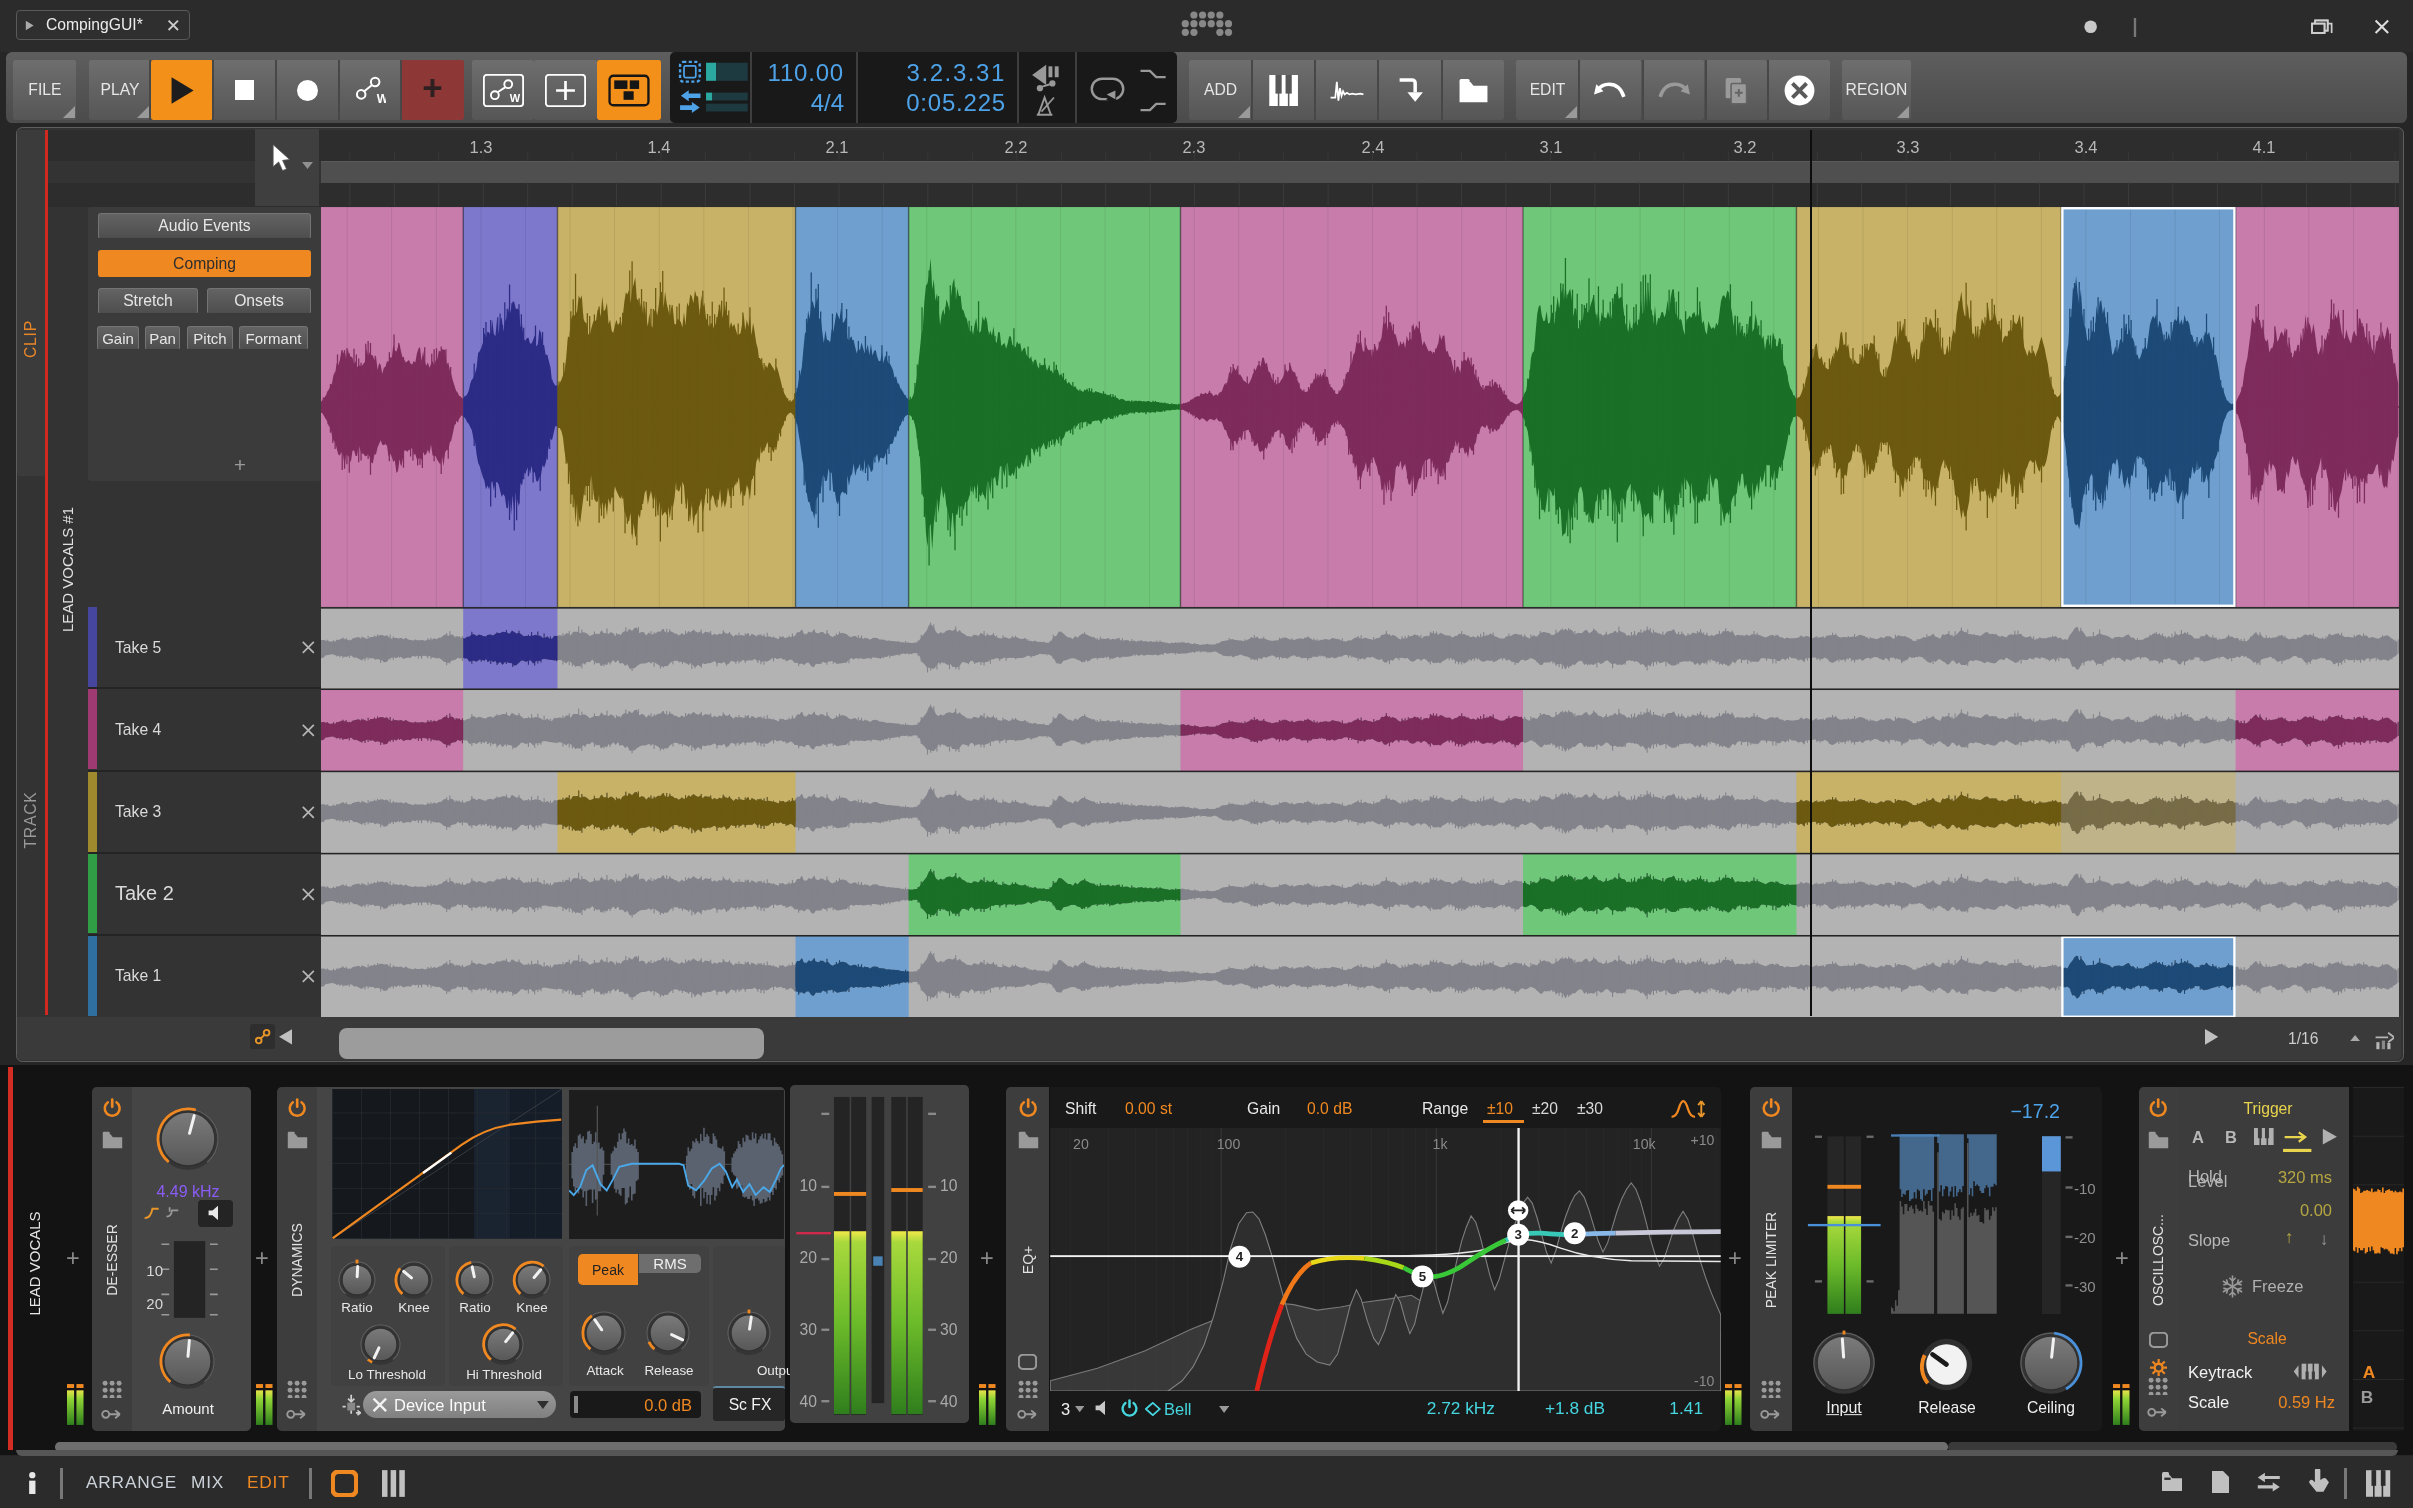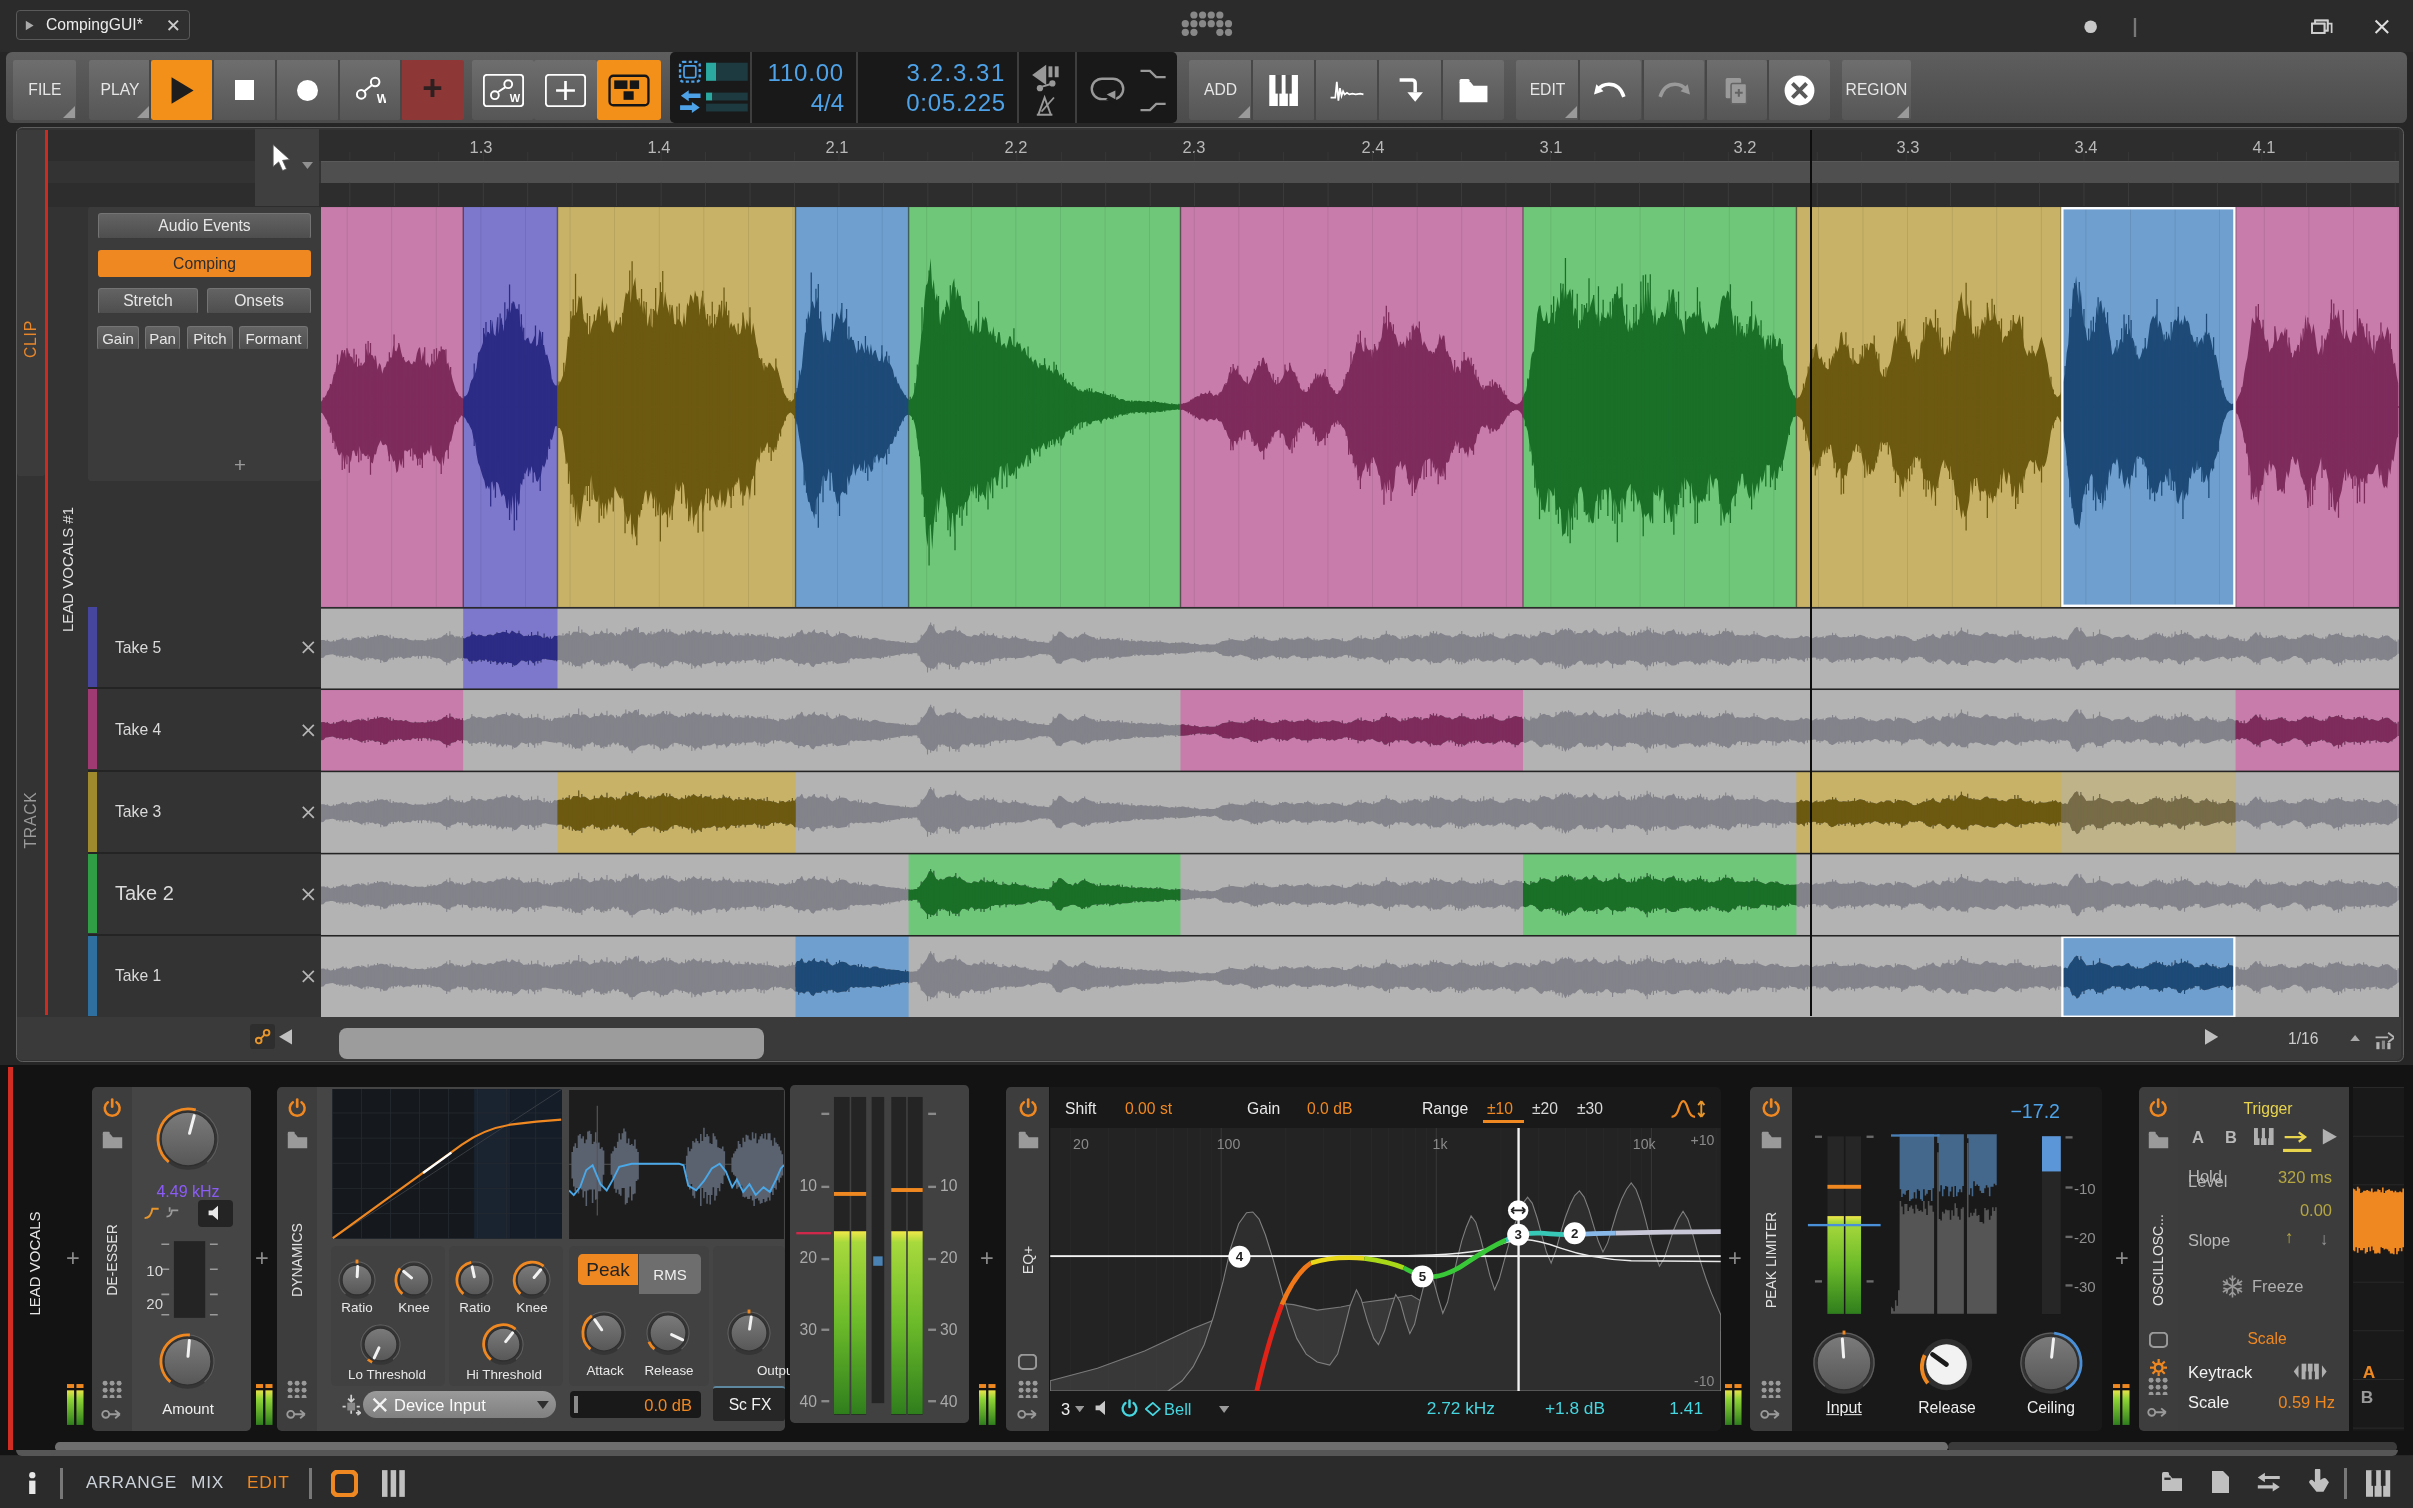--- a/index.html
+++ b/index.html
@@ -846,22 +846,22 @@
 <div class="abs" style="left:475px;top:1308px;font-size:13.4px;color:#e8e8e8;line-height:13.4px;transform:translate(-50%,-50%);white-space:nowrap;">Ratio</div>
 <div class="abs" style="left:532px;top:1308px;font-size:13.4px;color:#e8e8e8;line-height:13.4px;transform:translate(-50%,-50%);white-space:nowrap;">Knee</div>
 <svg class="abs" style="left:480px;top:1321px" width="47" height="47" viewBox="0 0 60 60">
     <circle cx="30.0" cy="30.0" r="23.5" fill="none" stroke="#353535" stroke-width="5"></circle>
     <path d="M14.0 49.2 A25 25 0 1 1 46.0 49.2" fill="none" stroke="#5d5d5d" stroke-width="1.6"></path>
     <circle cx="30.0" cy="30.0" r="21" fill="url(#kg)" stroke="#2e2e2e" stroke-width="1.5"></circle>
     <path d="M13.9 49.2 A25 25 0 0 1 45.4 10.3" fill="none" stroke="#f08821" stroke-width="3.6"></path>
     <path d="M32.8 26.4 L41.6 15.1" stroke="#f2f2f2" stroke-width="3.8" stroke-linecap="round"></path>
   </svg>
 <div class="abs" style="left:504px;top:1375px;font-size:13.4px;color:#e8e8e8;line-height:13.4px;transform:translate(-50%,-50%);white-space:nowrap;">Hi Threshold</div>
-<div class="btn" style="left:578px;top:1254px;width:60px;height:31px;background:#f08821;color:#232323;font-size:19px;border-radius:4.7px 0 0 4.7px">Peak</div>
-<div class="btn" style="left:639px;top:1254px;width:62px;height:40px;background:#6e6e6e;color:#f0f0f0;font-size:15px;border-radius:0 4.7px 4.7px 0">RMS</div>
+<div class="btn" style="left:578px;top:1254px;width:60px;height:31px;background:#f08821;color:#232323;font-size:14px;border-radius:4.7px 0 0 4.7px">Peak</div>
+<div class="btn" style="left:639px;top:1254px;width:62px;height:19px;background:#6e6e6e;color:#f0f0f0;font-size:15px;border-radius:0 4.7px 4.7px 0">RMS</div>
 <svg class="abs" style="left:579px;top:1308px" width="50" height="50" viewBox="0 0 64 64">
     <circle cx="32.0" cy="32.0" r="25.5" fill="none" stroke="#353535" stroke-width="5"></circle>
     <path d="M14.7 52.8 A27 27 0 1 1 49.3 52.8" fill="none" stroke="#5d5d5d" stroke-width="1.6"></path>
     <circle cx="32.0" cy="32.0" r="23" fill="url(#kg)" stroke="#2e2e2e" stroke-width="1.5"></circle>
     <path d="M14.6 52.7 A27 27 0 0 1 16.5 9.9" fill="none" stroke="#f08821" stroke-width="3.6"></path>
     <path d="M29.1 27.9 L20.1 15.0" stroke="#f2f2f2" stroke-width="3.8" stroke-linecap="round"></path>
   </svg>
 <svg class="abs" style="left:643px;top:1308px" width="50" height="50" viewBox="0 0 64 64">
     <circle cx="32.0" cy="32.0" r="25.5" fill="none" stroke="#353535" stroke-width="5"></circle>
     <path d="M14.7 52.8 A27 27 0 1 1 49.3 52.8" fill="none" stroke="#5d5d5d" stroke-width="1.6"></path>

